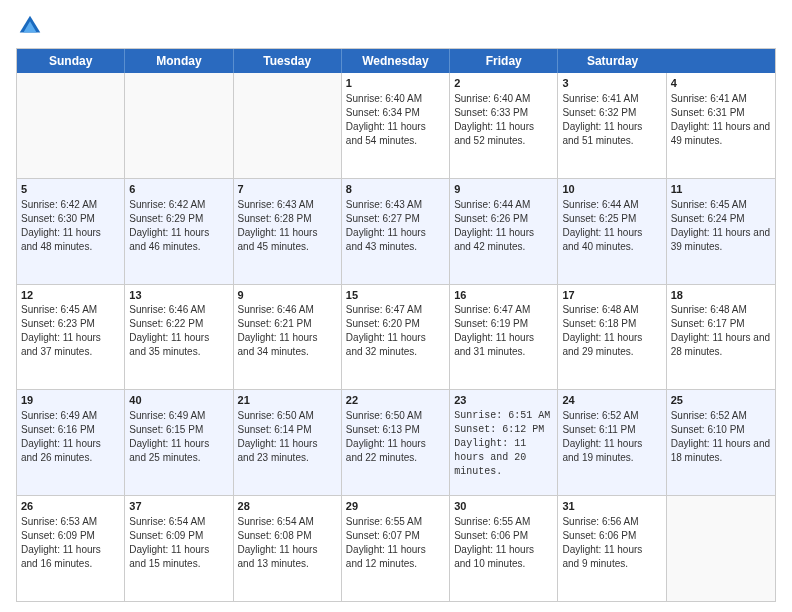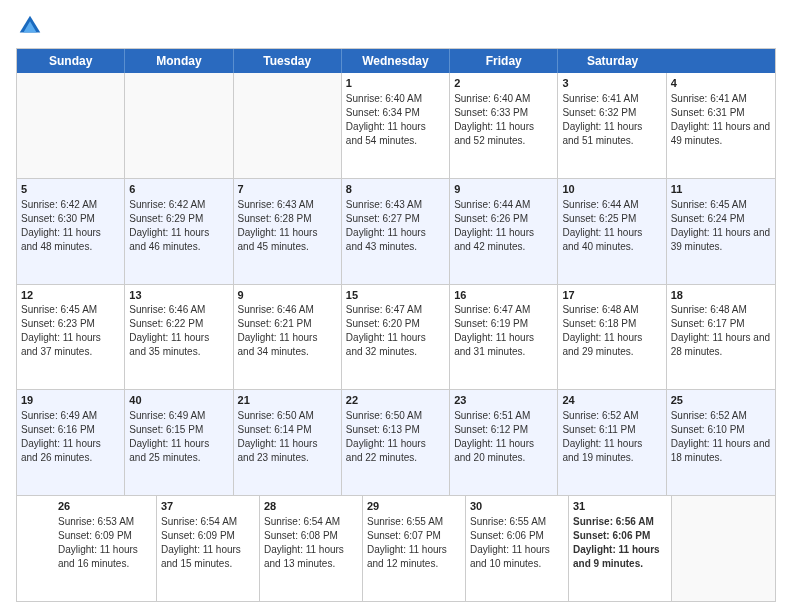--- a/index.html
+++ b/index.html
@@ -76,21 +76,21 @@
       flex: 1;
       display: flex;
       flex-direction: column;
     }
     .cal-row {
       display: grid;
       grid-template-columns: repeat(7, 1fr);
       flex: 1;
       border-bottom: 1px solid #ccc;
     }
-    .cal-row:last-child { border-bottom: none; margin-left: 37px; }
+    .cal-row:last-child { border-bottom: none; }
     .cal-cell {
       border-right: 1px solid #ccc;
       padding: 3px 4px;
       font-size: 9.5px;
       color: #333;
       vertical-align: top;
       background: #fff;
       line-height: 1.35;
     }
     .cal-cell:last-child { border-right: none; }
@@ -277,21 +277,21 @@
 Daylight: 11 hours and 23 minutes.</div>
           </div>
           <div class="cal-cell alt-row">
             <span class="day-num">22</span>
             <div class="cell-info" style="white-space: pre-line;">Sunrise: 6:50 AM
 Sunset: 6:13 PM
 Daylight: 11 hours and 22 minutes.</div>
           </div>
           <div class="cal-cell alt-row">
             <span class="day-num">23</span>
-            <div class="cell-info" style="white-space: pre-line;">Sunrise: 6:51 AM
+            <div class="cell-info" style="white-space: pre-line; font-family: Liberation Mono, monospace;">Sunrise: 6:51 AM
 Sunset: 6:12 PM
 Daylight: 11 hours and 20 minutes.</div>
           </div>
           <div class="cal-cell alt-row">
             <span class="day-num">24</span>
             <div class="cell-info" style="white-space: pre-line;">Sunrise: 6:52 AM
 Sunset: 6:11 PM
 Daylight: 11 hours and 19 minutes.</div>
           </div>
           <div class="cal-cell alt-row">
@@ -327,21 +327,21 @@
 Daylight: 11 hours and 12 minutes.</div>
           </div>
           <div class="cal-cell">
             <span class="day-num">30</span>
             <div class="cell-info" style="white-space: pre-line;">Sunrise: 6:55 AM
 Sunset: 6:06 PM
 Daylight: 11 hours and 10 minutes.</div>
           </div>
           <div class="cal-cell">
             <span class="day-num">31</span>
-            <div class="cell-info" style="white-space: pre-line; font-weight: bold;">Sunrise: 6:56 AM
+            <div class="cell-info" style="white-space: pre-line;">Sunrise: 6:56 AM
 Sunset: 6:06 PM
 Daylight: 11 hours and 9 minutes.</div>
           </div>
           <div class="cal-cell empty"></div>
         </div>
       </div>
   </div>
 </div>
 
 </body></html>

